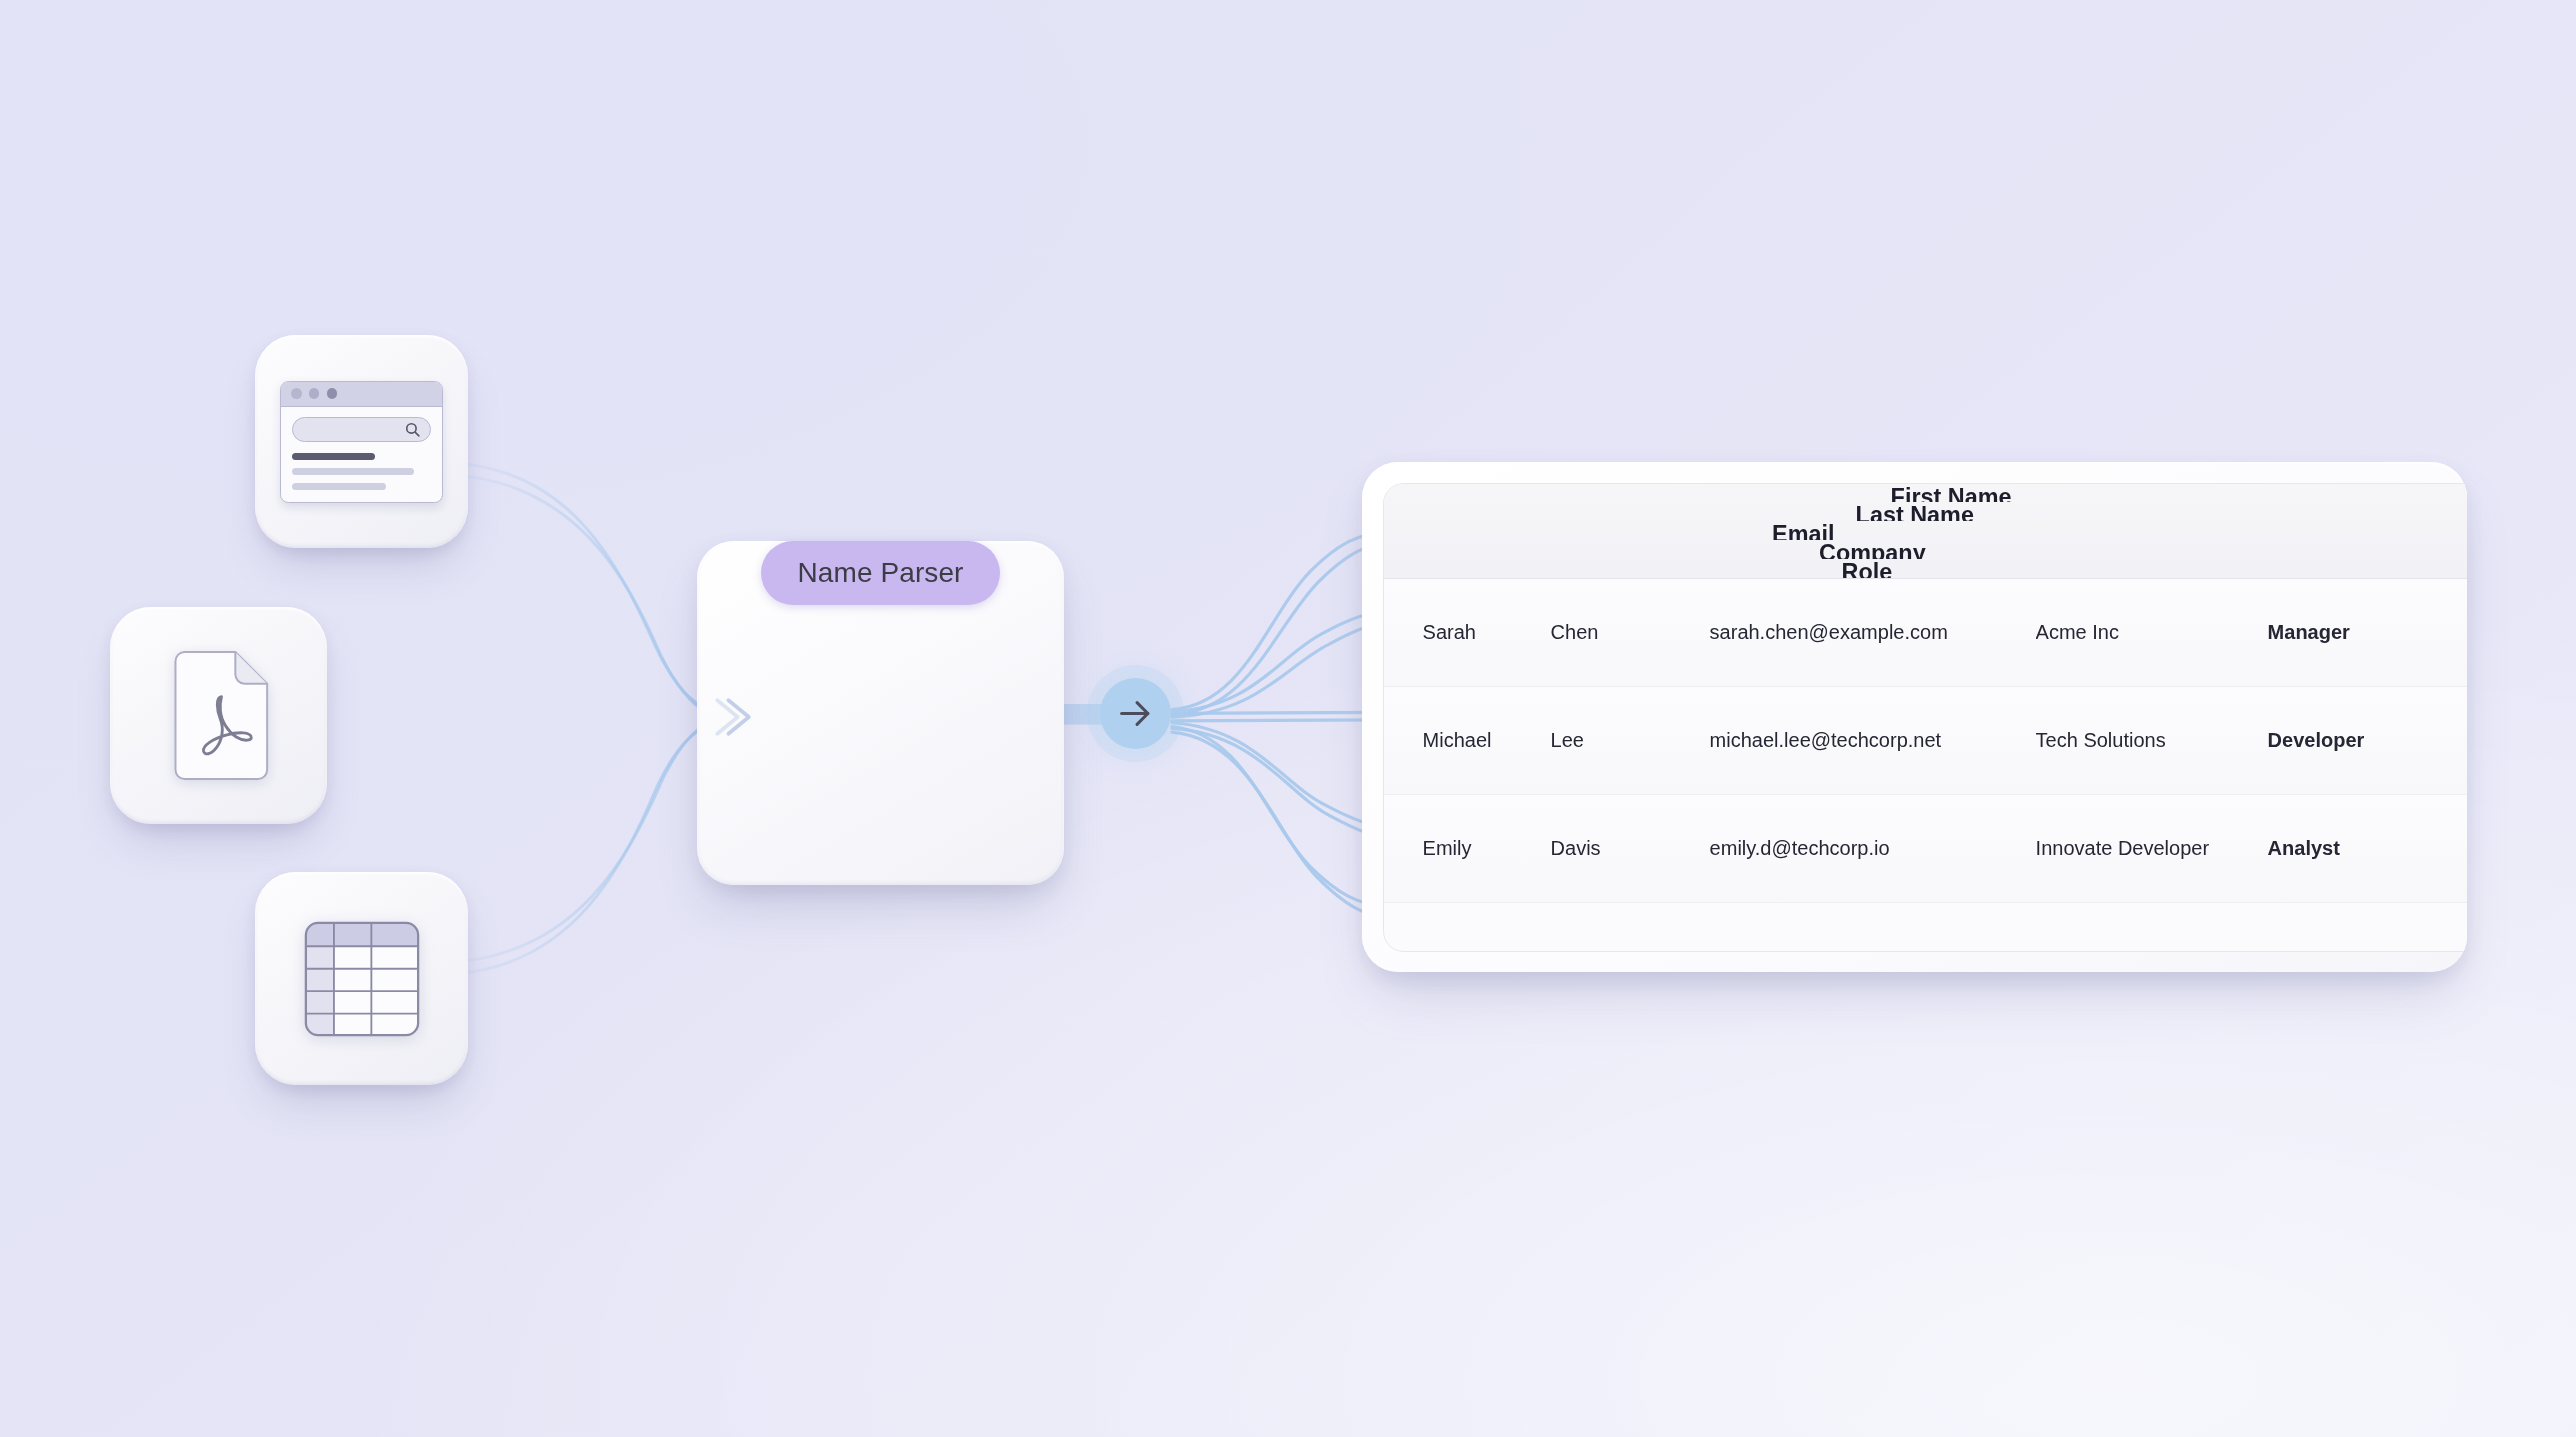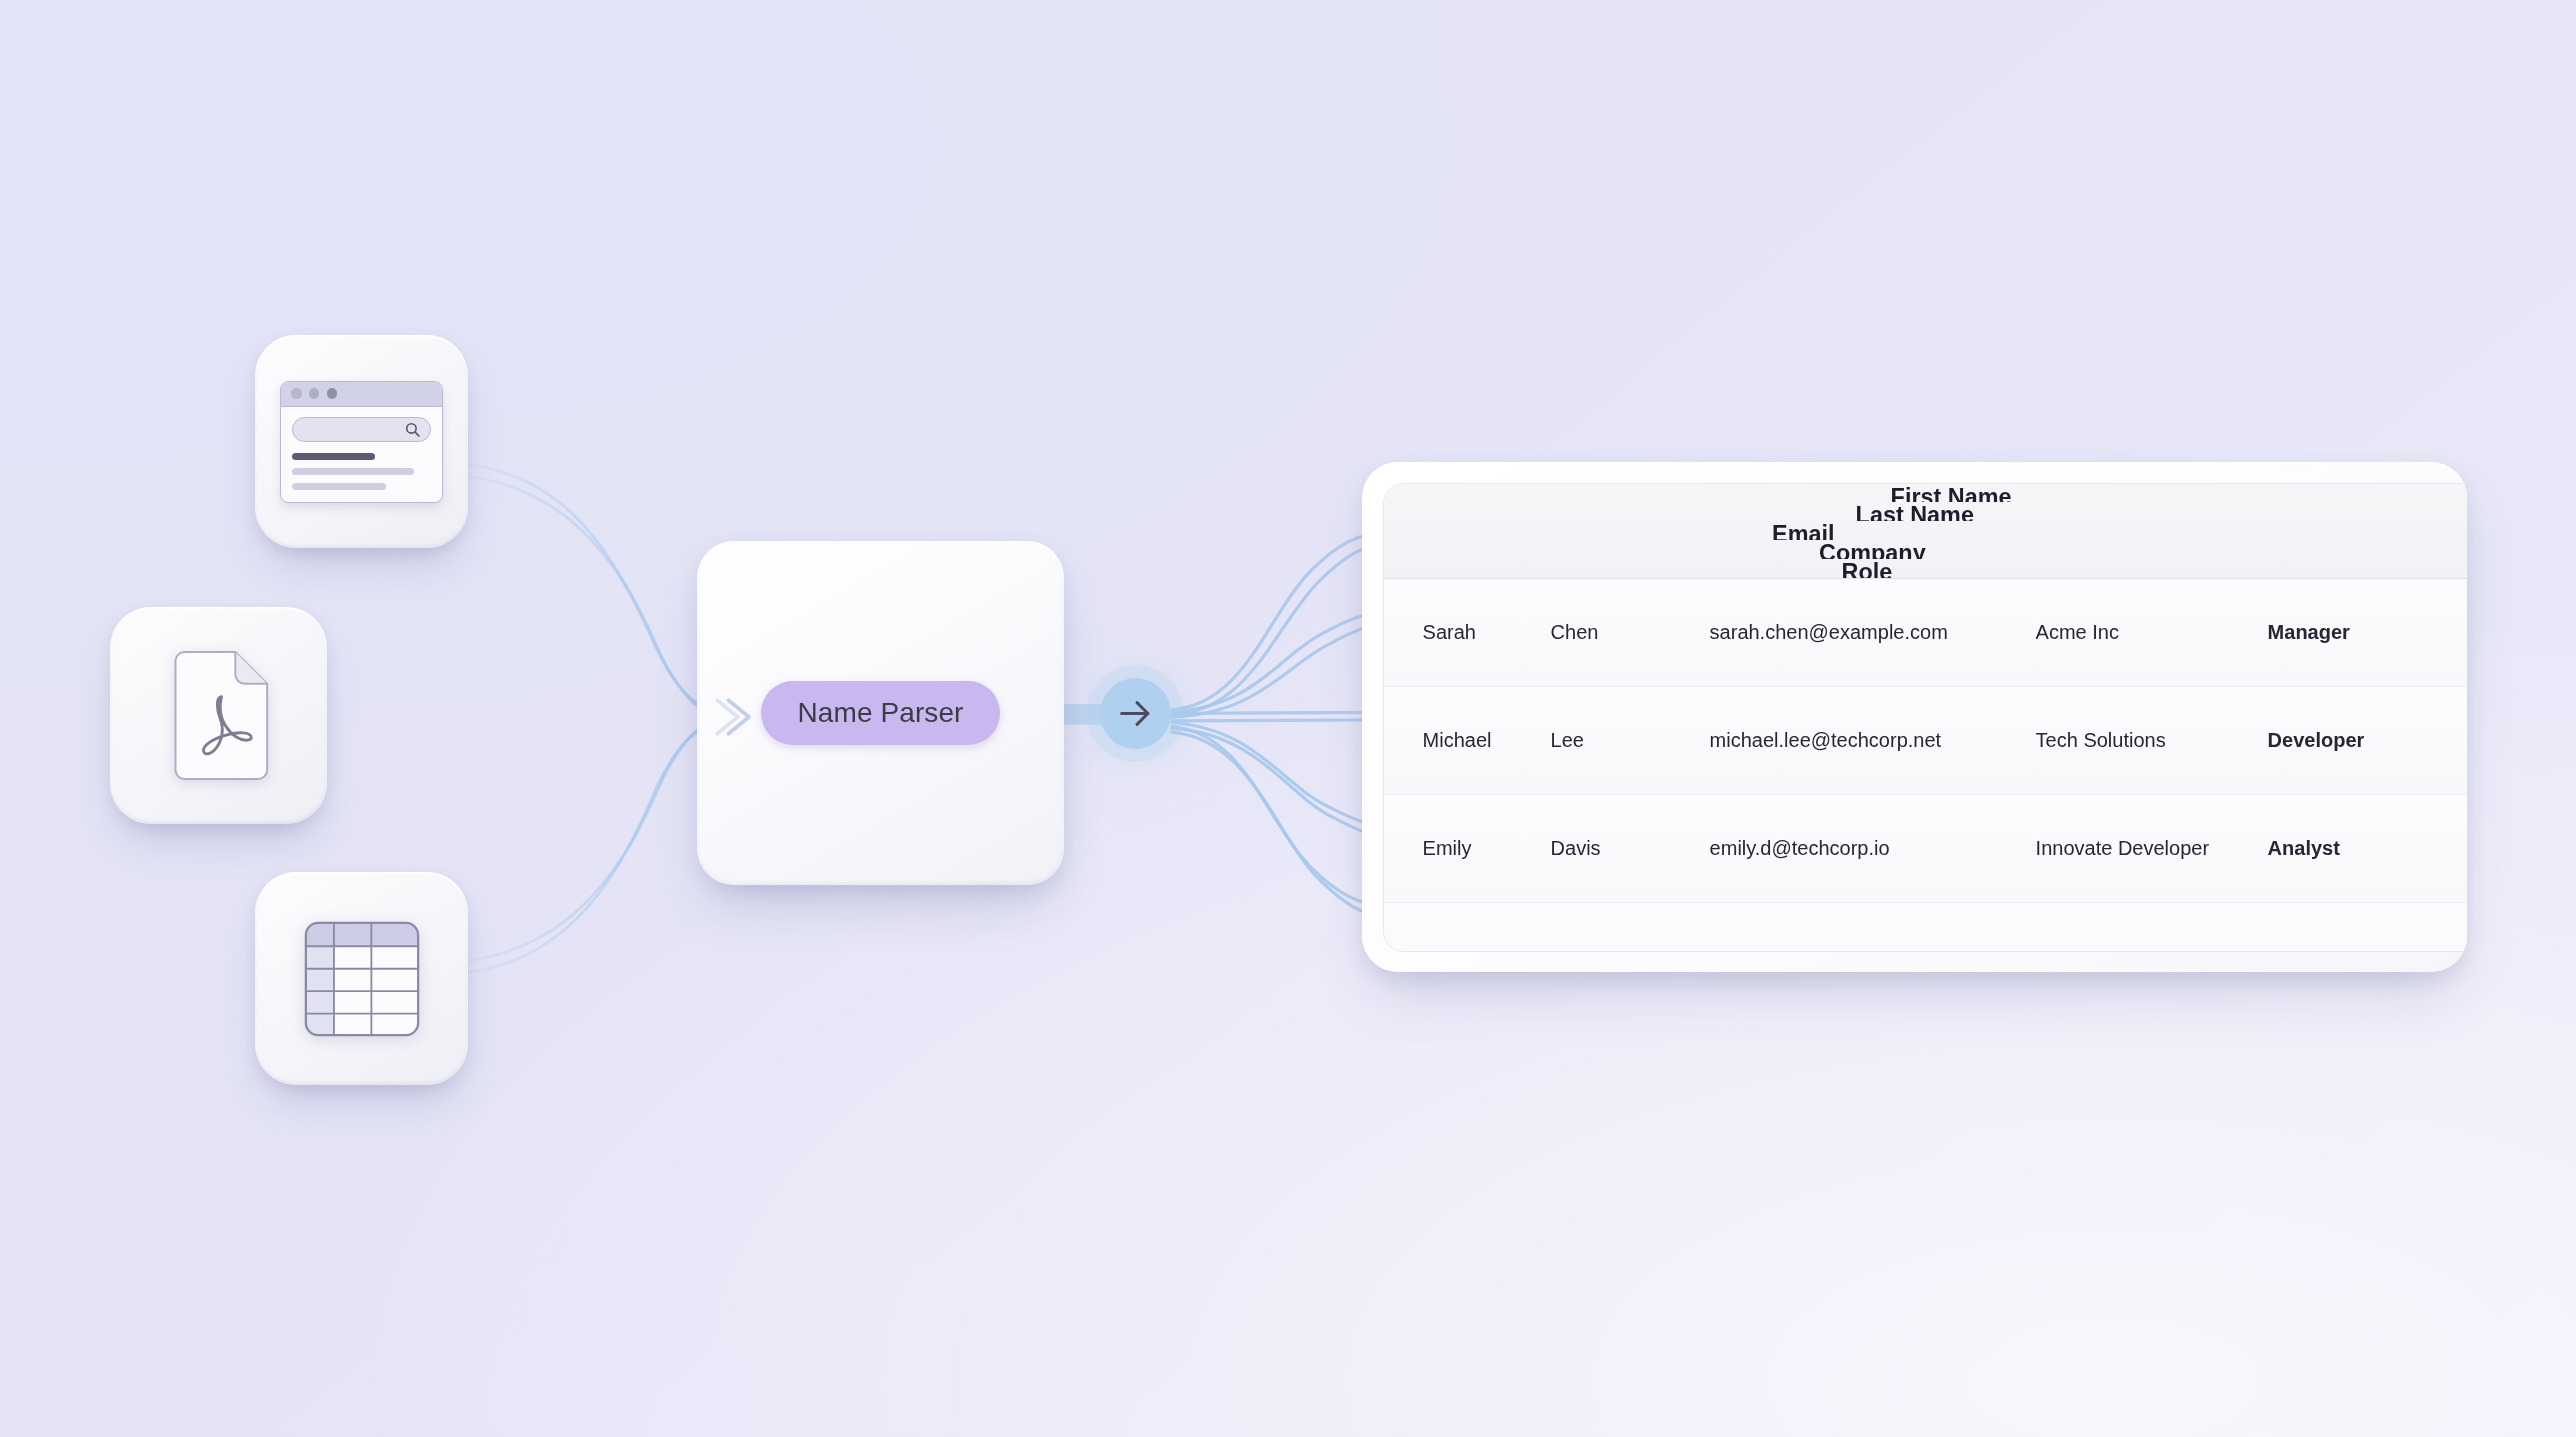--- a/index.html
+++ b/index.html
@@ -113,21 +113,21 @@
     width: 367px;
     height: 344px;
     border-radius: 37px;
     background: linear-gradient(150deg, #ffffff 0%, #fafafd 45%, #f1f1f7 100%);
     box-shadow:
       0 28px 52px -15px rgba(110,110,160,0.30),
       0 7.5px 17px rgba(110,110,160,0.13),
       inset 0 1.9px 2.8px rgba(255,255,255,0.95),
       inset 0 -1.9px 4.7px rgba(150,150,190,0.14);
     display: flex;
-    align-items: center;
+    align-items: flex-start;
     justify-content: center;
   }
   #parser-pill {
     background: #c8b8ef;
     color: #3c3c46;
     font-size: 28px;
     font-weight: 500;
     letter-spacing: 0.1px;
     padding: 16px 36px;
     border-radius: 37px;

